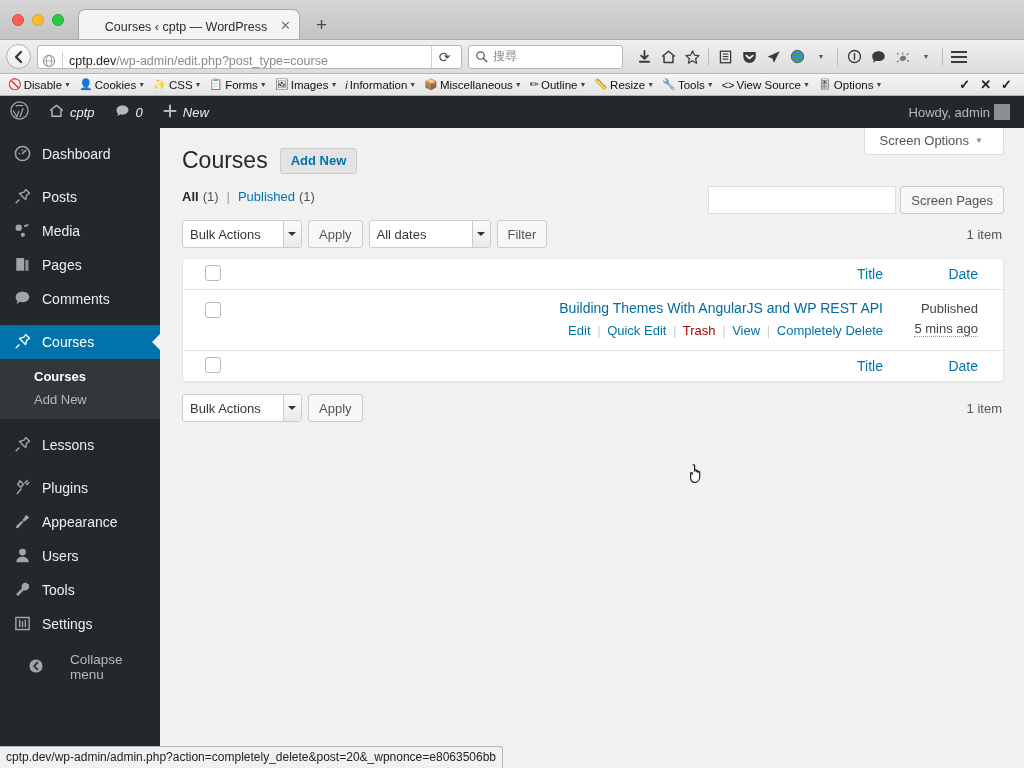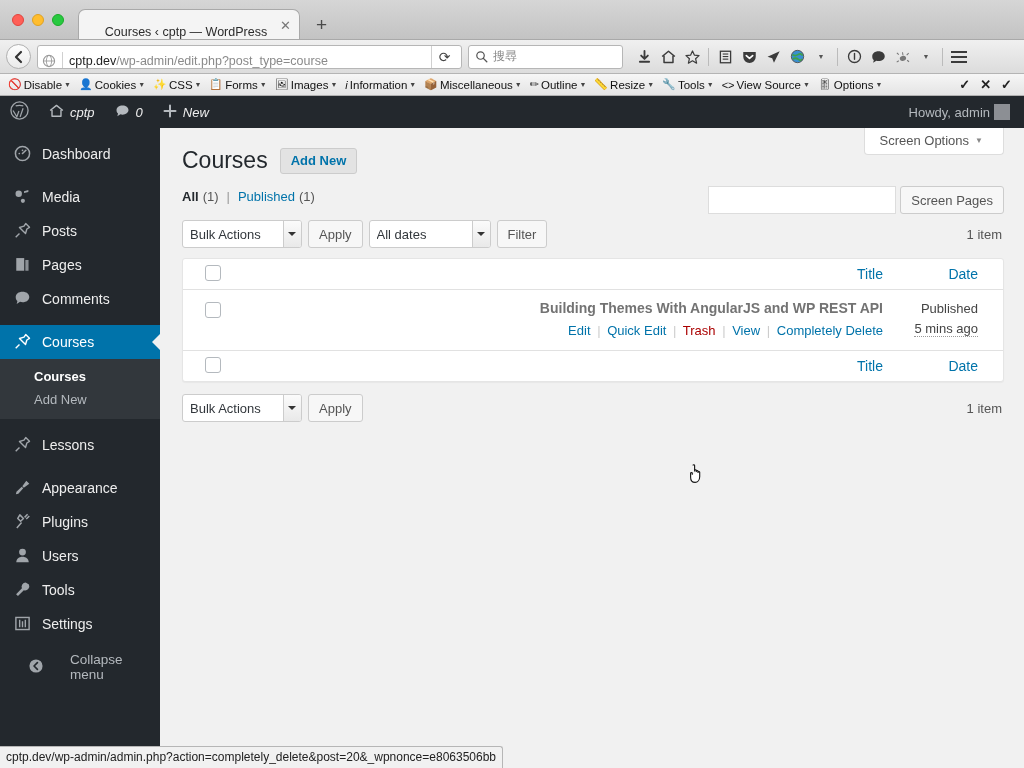--- a/index.html
+++ b/index.html
@@ -27,21 +27,21 @@
   .dot.green { background: #28c940; border: 1px solid #1aab29; }
 
   .tab {
     margin-left: 14px;
     height: 30px;
     min-width: 222px;
     background: #f4f4f4;
     border: 1px solid #a9a9a9;
     border-bottom: none;
     border-radius: 7px 7px 0 0;
-    display: flex; align-items: flex-end; justify-content: center;
+    display: flex; align-items: center; justify-content: center;
     position: relative;
     padding: 4px 26px 0 20px;
     margin-top: 45px;
   }
   .tab-title { font-size: 12.5px; color: #2b2b2b; white-space: nowrap; }
   .tab-close {
     position: absolute; right: 8px; top: 50%; transform: translateY(-50%);
     font-size: 13px; color: #777; line-height: 1;
   }
   .newtab {
@@ -235,21 +235,21 @@
   }
   thead th, tfoot th {
     height: 31px; font-size: 14px; color: #0073aa; font-weight: 400;
     border-bottom: 1px solid #e1e1e1; vertical-align: middle;
   }
   tfoot th { border-bottom: none; border-top: 1px solid #e1e1e1; }
   .col-date { width: 120px; }
   tbody td { padding: 9px 0 10px 0; vertical-align: top; }
   tbody tr { background: #fff; }
   .row-title {
-    font-size: 14px; font-weight: bold; color: #737373;
+    font-size: 14px; font-weight: normal; color: #0369a1;
     text-decoration: none; line-height: 18px;
   }
   .row-actions { margin-top: 5px; font-size: 13px; color: #ddd; line-height: 18px; }
   .row-actions a { color: #0073aa; text-decoration: none; }
   .row-actions a.trash { color: #a00; }
   .row-actions .sep { color: #ccc; margin: 0 3px; }
   .date-cell { font-size: 13px; color: #444; line-height: 20px; padding-top: 9px; }
   .date-cell .rel { border-bottom: 1px dotted #999; }
   td.date-col, th.date-col { padding-right: 25px; }
 
@@ -505,38 +505,38 @@
               <circle cx="5.6" cy="9" r=".9" fill="#a0a5aa"></circle>
               <circle cx="9" cy="5.6" r=".9" fill="#a0a5aa"></circle>
             </svg>
         </span>
         <span>Dashboard</span>
       </div>
       <div class="menu-sep"></div>
       <div class="menu-item">
         <span class="mi-ic">
           <svg width="17" height="17" viewBox="0 0 18 18">
+              <path d="M12.4 1.6 L16.4 5.6 13.6 7.4 12.2 12.2 5.8 5.8 10.6 4.4z M5.8 12.2 L1.8 16.2 M5.8 5.8 L12.2 12.2" stroke="#a0a5aa" stroke-width="1.5" fill="none" stroke-linejoin="round"></path>
+            </svg>
+        </span>
+        <span>Posts</span>
+      </div>
+      <div class="menu-item">
+        <span class="mi-ic">
+          <svg width="17" height="17" viewBox="0 0 18 18">
               <circle cx="5" cy="6" r="3.4" fill="#a0a5aa"></circle>
               <path d="M10.6 12.8 V3.4 l4.6 -1.2 v2 l-4.6 1.2" fill="#a0a5aa"></path>
               <circle cx="9.4" cy="13.6" r="2.2" fill="#a0a5aa"></circle>
             </svg>
         </span>
         <span>Media</span>
       </div>
       <div class="menu-item">
         <span class="mi-ic">
           <svg width="17" height="17" viewBox="0 0 18 18">
-              <path d="M12.4 1.6 L16.4 5.6 13.6 7.4 12.2 12.2 5.8 5.8 10.6 4.4z M5.8 12.2 L1.8 16.2 M5.8 5.8 L12.2 12.2" stroke="#a0a5aa" stroke-width="1.5" fill="none" stroke-linejoin="round"></path>
-            </svg>
-        </span>
-        <span>Posts</span>
-      </div>
-      <div class="menu-item">
-        <span class="mi-ic">
-          <svg width="17" height="17" viewBox="0 0 18 18">
               <rect x="2.4" y="2.2" width="8.4" height="13.4" fill="#a0a5aa"></rect>
               <rect x="12" y="4.2" width="3.4" height="11.4" fill="#8b9095"></rect>
             </svg>
         </span>
         <span>Pages</span>
       </div>
       <div class="menu-item">
         <span class="mi-ic">
           <svg width="17" height="16" viewBox="0 0 18 17">
               <path d="M9 1.8 c4.2 0 7.2 2.4 7.2 5.6 0 3.2 -3 5.6 -7.2 5.6 -.9 0 -1.8 -.1 -2.6 -.4 L2.8 15 3.6 11.8 C2.2 10.7 1.8 9.2 1.8 7.4 1.8 4.2 4.8 1.8 9 1.8z" fill="#a0a5aa"></path>
@@ -563,32 +563,32 @@
           <svg width="17" height="17" viewBox="0 0 18 18">
               <path d="M12.4 1.6 L16.4 5.6 13.6 7.4 12.2 12.2 5.8 5.8 10.6 4.4z M5.8 12.2 L1.8 16.2 M5.8 5.8 L12.2 12.2" stroke="#a0a5aa" stroke-width="1.5" fill="none" stroke-linejoin="round"></path>
             </svg>
         </span>
         <span>Lessons</span>
       </div>
       <div class="menu-sep"></div>
       <div class="menu-item">
         <span class="mi-ic">
           <svg width="17" height="17" viewBox="0 0 18 18">
+              <path d="M6.2 2 L10 5.8 7 8.8 4 5.8z M8 10 L3 15.8 M11.2 4.6 L14.4 1.4 M13 6.4 L16.2 3.2" stroke="#a0a5aa" stroke-width="1.6" fill="none" stroke-linejoin="round"></path>
+            </svg>
+        </span>
+        <span>Plugins</span>
+      </div>
+      <div class="menu-item">
+        <span class="mi-ic">
+          <svg width="17" height="17" viewBox="0 0 18 18">
               <path d="M13 1.8 L16.2 5 10.4 9.2 8.8 7.6z M8.2 8.2 L9.8 9.8 4.6 15.6 2 16.2 2.6 13.4z" fill="#a0a5aa"></path>
             </svg>
         </span>
         <span>Appearance</span>
-      </div>
-      <div class="menu-item">
-        <span class="mi-ic">
-          <svg width="17" height="17" viewBox="0 0 18 18">
-              <path d="M6.2 2 L10 5.8 7 8.8 4 5.8z M8 10 L3 15.8 M11.2 4.6 L14.4 1.4 M13 6.4 L16.2 3.2" stroke="#a0a5aa" stroke-width="1.6" fill="none" stroke-linejoin="round"></path>
-            </svg>
-        </span>
-        <span>Plugins</span>
       </div>
       <div class="menu-item">
         <span class="mi-ic">
           <svg width="17" height="17" viewBox="0 0 18 18">
               <circle cx="9" cy="5.4" r="3.6" fill="#a0a5aa"></circle>
               <path d="M2.4 16.2 c0 -3.8 3 -6 6.6 -6 s6.6 2.2 6.6 6z" fill="#a0a5aa"></path>
             </svg>
         </span>
         <span>Users</span>
       </div>

